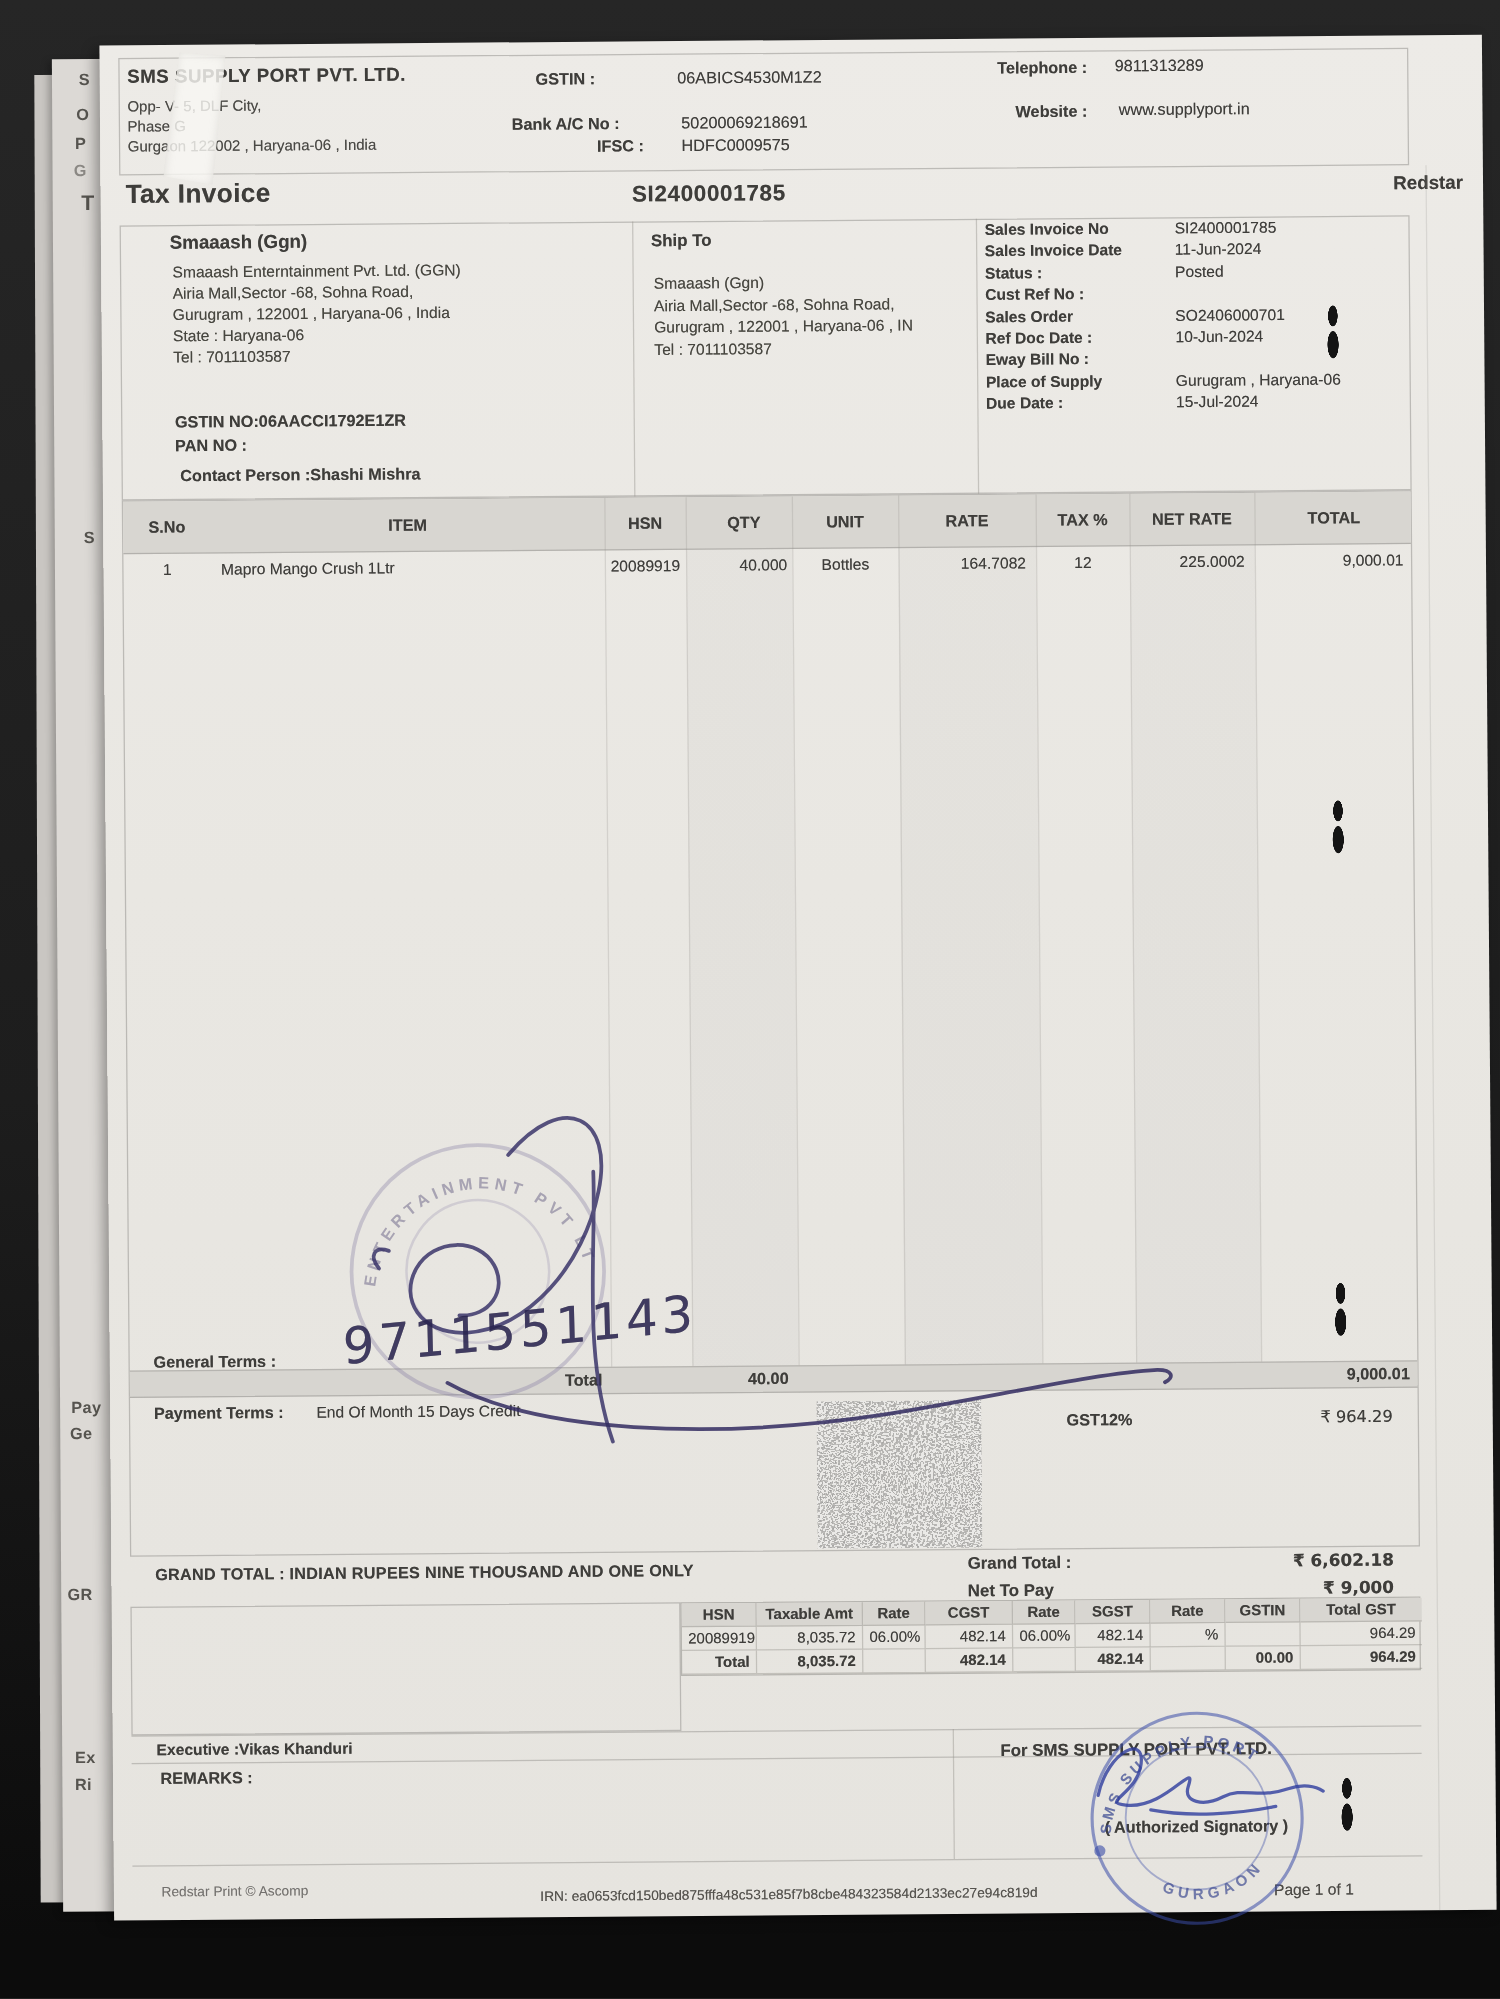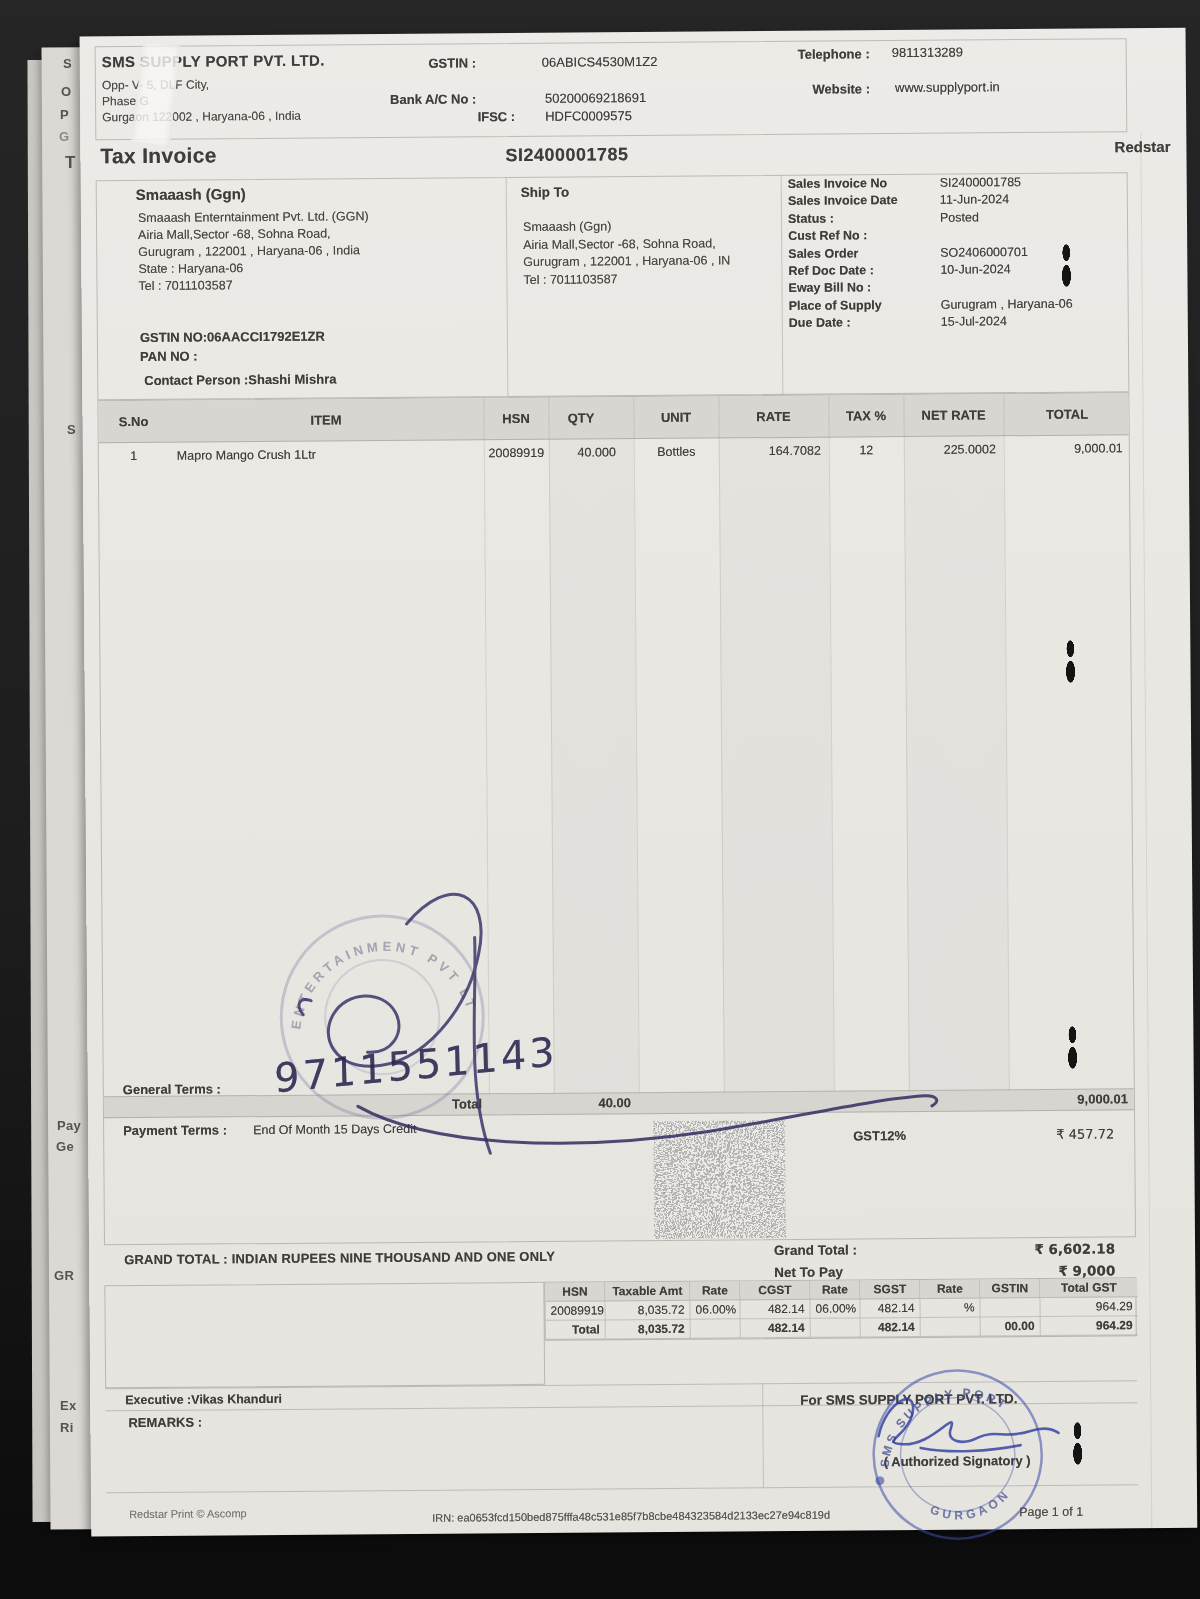--- a/index.html
+++ b/index.html
@@ -33,21 +33,21 @@
   .itable { position:absolute; left:15px; top:364px; width:1032px; height:717px;
             border:1px solid rgba(150,148,143,.55);
             background:linear-gradient(90deg, transparent 450px, rgba(120,120,120,.05) 450px, rgba(120,120,120,.05) 535px,
               transparent 535px, transparent 620px, rgba(120,120,120,.05) 620px, rgba(120,120,120,.05) 730px,
               transparent 730px, transparent 805px, rgba(120,120,120,.05) 805px, rgba(120,120,120,.05) 905px, transparent 905px); }
   .ihead { position:absolute; left:0; top:0; width:100%; height:42px; background:#d8d6d1; border-bottom:1px solid rgba(150,148,143,.55); }
   .itotal { position:absolute; left:0; top:695px; width:100%; height:22px; background:#d7d5d0; border-top:1px solid rgba(150,148,143,.5); }
   .th { position:absolute; top:13px; text-align:center; font-weight:700; font-size:13px; }
   .td { position:absolute; top:48px; font-size:12.5px; }
   .col-sno{left:0;width:70px} .col-item{left:70px;width:315px} .col-hsn{left:385px;width:65px}
-  .col-qty{left:440px;width:85px} .col-unit{left:535px;width:85px} .col-rate{left:620px;width:110px}
+  .col-qty{left:454px;width:85px} .col-unit{left:535px;width:85px} .col-rate{left:620px;width:110px}
   .col-tax{left:730px;width:75px} .col-net{left:805px;width:100px} .col-amt{left:905px;width:127px}
   .ta-l{text-align:left;padding-left:8px} .ta-r{text-align:right;padding-right:8px} .ta-c{text-align:center}
   
   .taxgrid { position:absolute; left:455px; top:1249px; width:592px;
              display:grid; grid-template-columns:60px 85px 50px 70px 50px 60px 60px 60px 97px;
              border:1px solid rgba(150,148,143,.6); font-size:12px; }
   .taxgrid > div { border-right:1px solid rgba(150,148,143,.45); border-bottom:1px solid rgba(150,148,143,.45);
                    height:19px; line-height:18px; padding:0 5px; overflow:hidden; }
   .taxgrid > div:nth-child(9n) { border-right:none; }
   .txh { background:#d8d6d1; font-weight:700; text-align:center; }
@@ -87,21 +87,21 @@
 
     <div class="box" style="left:15px;top:10px;width:1032px;height:94px"></div>
     <div class="abs b" style="left:22px;top:17px;font-size:15px;letter-spacing:.4px">SMS SUPPLY PORT PVT. LTD.</div>
     <div class="abs addr" style="left:22px;top:41px;font-size:12px;color:#4a4945">
       <div>Opp- V-      5, DLF City,</div>
       <div>Phase     G</div>
       <div>Gurgaon   122002 , Haryana-06 , India</div>
     </div>
     <div class="abs fz13" style="left:310px;top:22px;width:125px;text-align:center"><span class="kv-label">GSTIN :</span></div>
     <div class="abs fz13" style="left:462px;top:22px">06ABICS4530M1Z2</div>
-    <div class="abs fz13" style="left:310px;top:58px;width:125px;text-align:left"><span class="kv-label">Bank A/C No :</span></div>
+    <div class="abs fz13" style="left:310px;top:58px;width:125px;text-align:center"><span class="kv-label">Bank A/C No :</span></div>
     <div class="abs fz13" style="left:465px;top:58px">50200069218691</div>
     <div class="abs fz13" style="left:310px;top:76px;width:125px;text-align:right"><span class="kv-label">IFSC :</span></div>
     <div class="abs fz13" style="left:465px;top:76px">HDFC0009575</div>
     <div class="abs fz13 b" style="left:685px;top:16px;width:105px;text-align:right">Telephone :</div>
     <div class="abs fz13" style="left:812px;top:15px">9811313289</div>
     <div class="abs fz13 b" style="left:685px;top:51px;width:105px;text-align:right">Website :</div>
     <div class="abs fz13" style="left:815px;top:50px">www.supplyport.in</div>
 
     <div class="abs b" style="left:20px;top:108px;font-size:21px;letter-spacing:.3px">Tax Invoice</div>
     <div class="abs b" style="left:425px;top:112px;font-size:18px;letter-spacing:.5px">SI2400001785</div>
@@ -220,21 +220,21 @@
             <feFuncR type="discrete" tableValues="0.08 0.25 0.85 0.95"></feFuncR>
             <feFuncG type="discrete" tableValues="0.08 0.25 0.85 0.95"></feFuncG>
             <feFuncB type="discrete" tableValues="0.08 0.25 0.85 0.95"></feFuncB>
           </feComponentTransfer>
         </filter>
       </defs>
       <rect x="0" y="0" width="132" height="118" filter="url(#qrnoise)"></rect>
     </svg>
 
     <span class="abs b fz13" style="left:765px;top:1098px">GST12%</span>
-    <span class="abs fz13 rs" style="left:905px;top:1098px;width:127px;text-align:right;padding-right:6px">₹ 457.72</span>
+    <span class="abs fz13 rs" style="left:905px;top:1098px;width:127px;text-align:right;padding-right:6px">₹ 964.29</span>
 
     <span class="abs b" style="left:35px;top:1216px;font-size:13px;letter-spacing:.2px">GRAND TOTAL :  INDIAN RUPEES  NINE THOUSAND AND ONE  ONLY</span>
     <span class="abs b" style="left:685px;top:1212px;font-size:13.5px">Grand Total :</span>
     <span class="abs b rs" style="left:905px;top:1212px;width:127px;text-align:right;padding-right:6px;font-size:13.5px">₹ 6,602.18</span>
     <span class="abs b" style="left:685px;top:1234px;font-size:13.5px">Net To Pay</span>
     <span class="abs b rs" style="left:905px;top:1234px;width:127px;text-align:right;padding-right:6px;font-size:13.5px">₹ 9,000</span>
 
     <div class="box" style="left:15px;top:1249px;width:440px;height:103px"></div>
 
     <div class="taxgrid">

